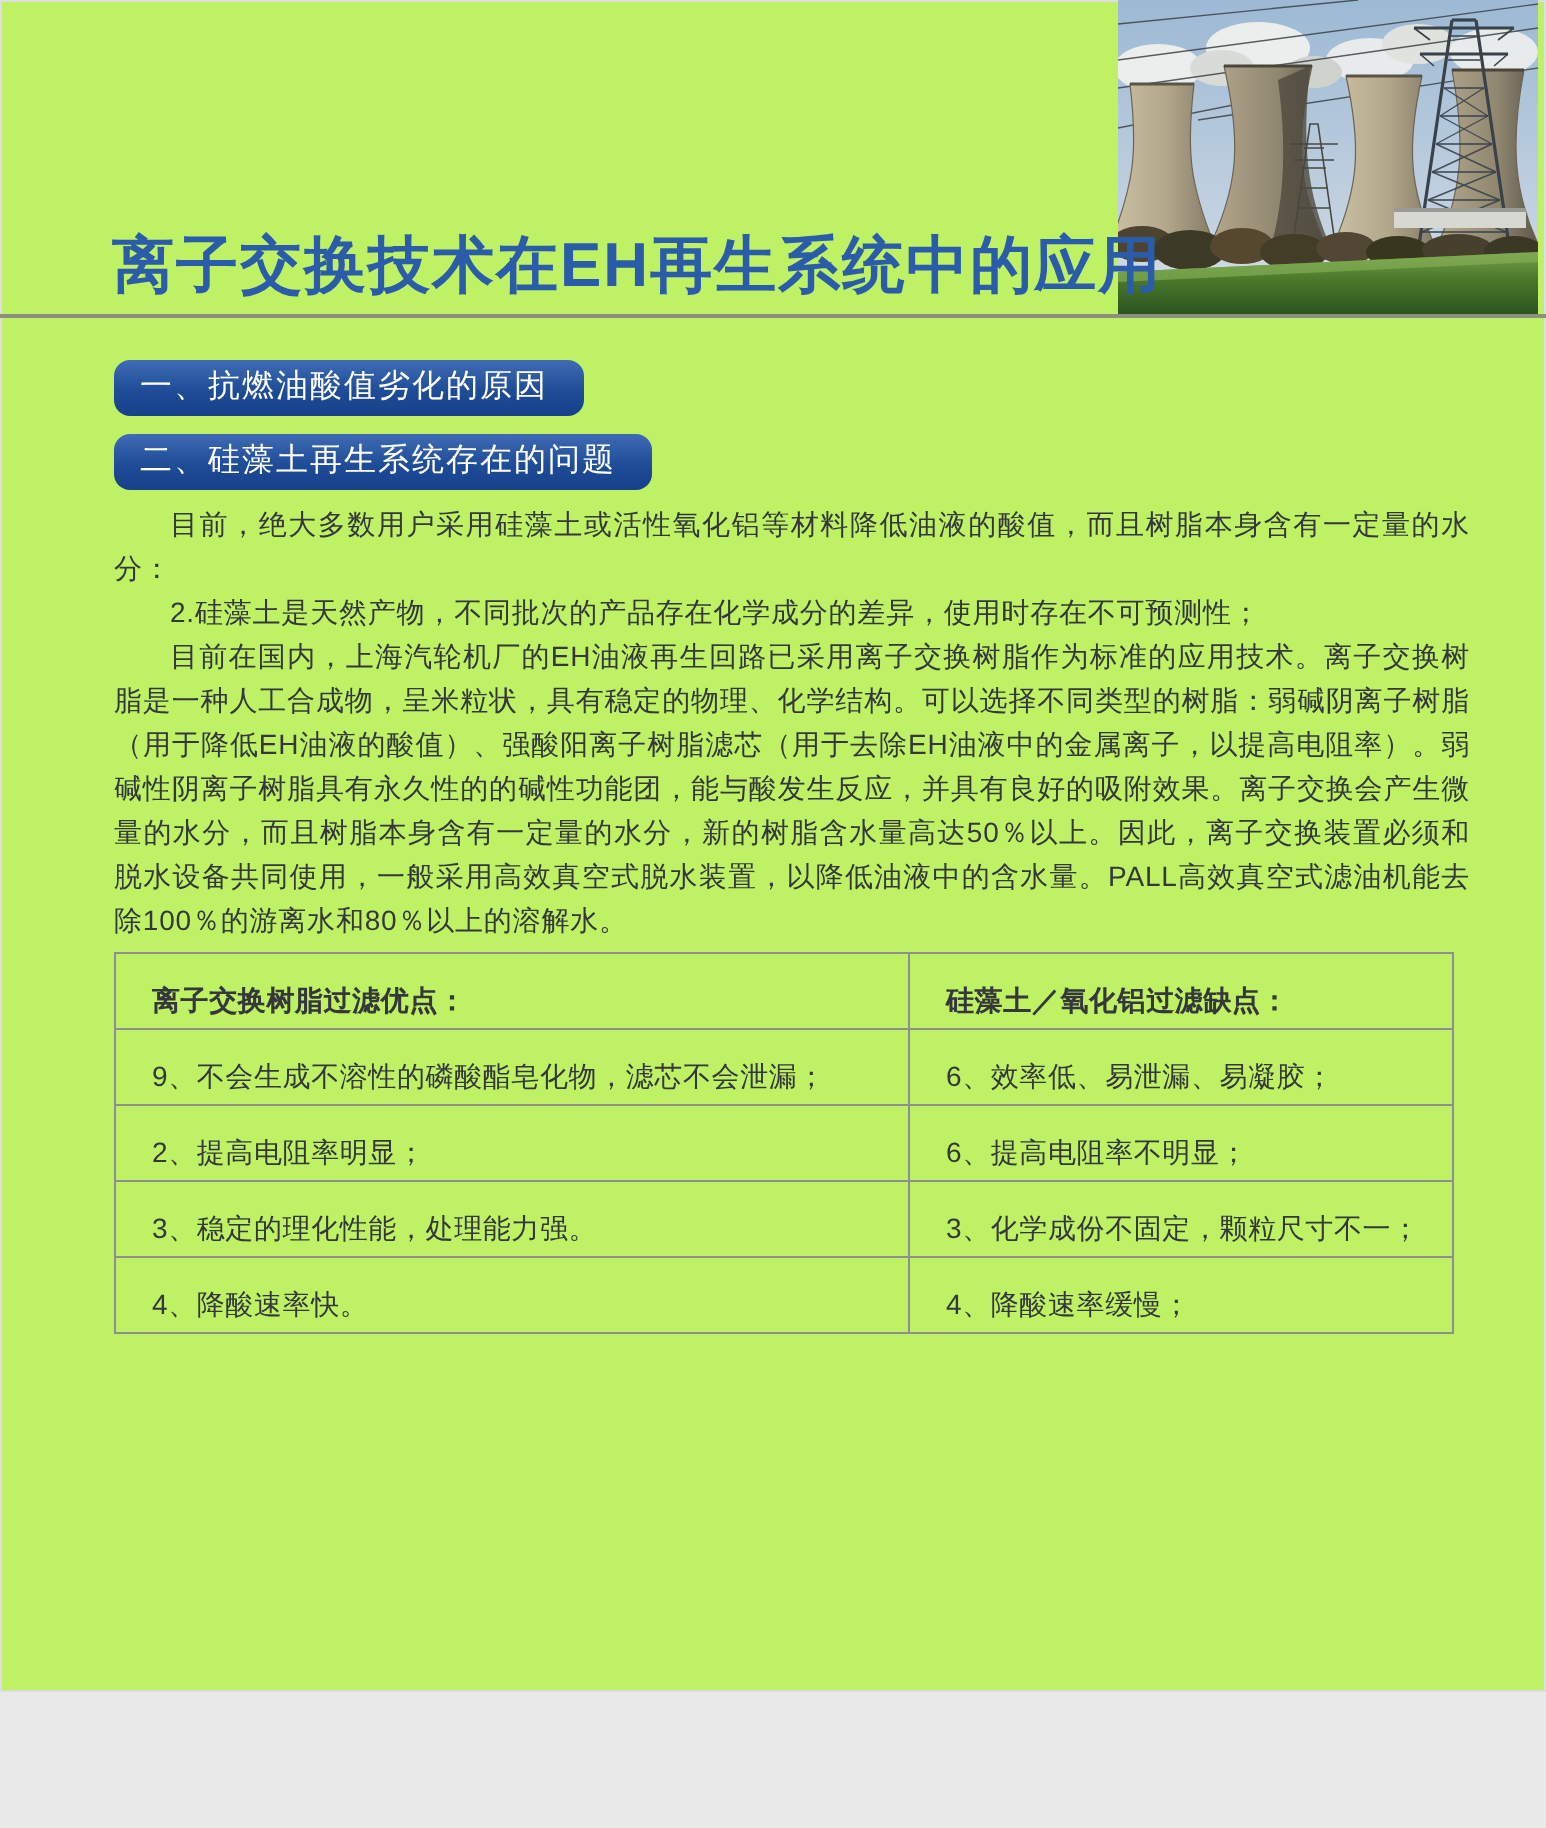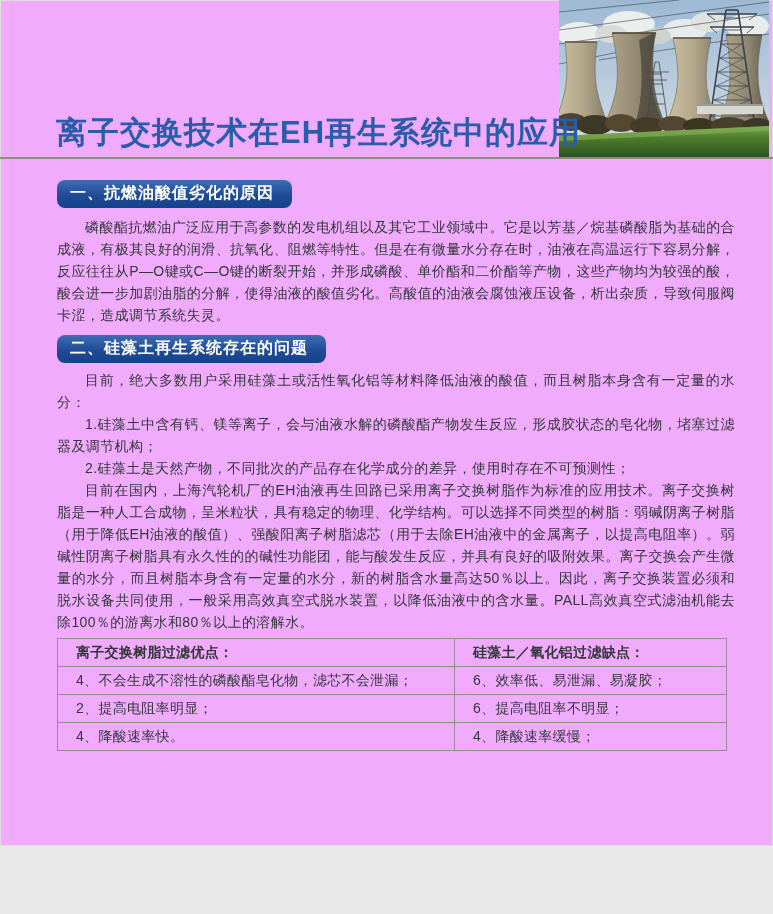--- a/index.html
+++ b/index.html
@@ -1,18 +1,18 @@
 <!DOCTYPE html>
 <html><head>
 <meta charset="utf-8">
 <style>
   html,body{margin:0;padding:0;background:#e9e9e9;}
   .page{
     position:relative;width:773px;height:846px;margin:0 auto;
-    background:#f0abfc;overflow:hidden;
+    background:#bef264;overflow:hidden;
     font-family:"Liberation Sans","DejaVu Sans",sans-serif;
     box-shadow:inset 0 0 0 1px #ddd;
   }
   .photo-wrap{position:absolute;top:0;right:4px;width:210px;height:157px;}
   .photo-wrap svg{display:block;}
   .page-title{
     position:absolute;top:112px;left:56px;
     font-size:31px;font-weight:bold;color:#2a5caa;
     letter-spacing:1px;white-space:nowrap;
   }
@@ -20,39 +20,39 @@
     position:absolute;top:157px;left:0;width:773px;height:2px;
     background:#8d8d80;
   }
   .content{
     position:absolute;top:170px;left:57px;width:678px;
     color:#35373c;
   }
   .banner{
     display:inline-block;
     background:linear-gradient(180deg,#3f6cb4 0%,#1e4c97 55%,#17418a 100%);
-    color:#ffffff;font-weight:bold;font-size:16px;
+    color:#ffffff;font-weight:normal;font-size:16px;
     padding:3px 18px 4px 13px;border-radius:8px;
     letter-spacing:1px;
   }
   .banner-row{margin-top:10px;}
   .banner-row.second{margin-top:9px;}
   .body-p{
     margin:0;text-indent:2em;text-align:justify;
     font-size:14px;line-height:22px;letter-spacing:.4px;
   }
   .sec1-paras{margin-top:8px;}
   .sec2-paras{margin-top:6px;}
   table.cmp{
     margin-top:5px;width:670px;border-collapse:collapse;
     font-size:14px;color:#35373c;letter-spacing:.3px;
   }
   table.cmp th,table.cmp td{
     border:1px solid #8f8f8f;
-    padding:3px 10px 3px 18px;height:21px;
+    padding:13px 10px 3px 18px;height:21px;
     text-align:left;vertical-align:middle;
     font-weight:normal;white-space:nowrap;overflow:hidden;
   }
   table.cmp th{font-weight:bold;}
   table.cmp .col-left{width:368px;}
 </style>
 </head>
 <body>
 
 <div class="page">
@@ -146,49 +146,49 @@
   </div>
 
   <div class="page-title">离子交换技术在EH再生系统中的应用</div>
   <div class="title-rule"></div>
 
   <div class="content">
 
     <div class="banner-row">
       <span class="banner">一、抗燃油酸值劣化的原因</span>
     </div>
-    <div class="sec1-paras">
-      <p class="body-p">磷酸酯抗燃油广泛应用于高参数的发电机组以及其它工业领域中。它是以芳基／烷基磷酸脂为基础的合成液，有极其良好的润滑、抗氧化、阻燃等特性。但是在有微量水分存在时，油液在高温运行下容易分解，反应往往从P—O键或C—O键的断裂开始，并形成磷酸、单价酯和二价酯等产物，这些产物均为较强的酸，酸会进一步加剧油脂的分解，使得油液的酸值劣化。高酸值的油液会腐蚀液压设备，析出杂质，导致伺服阀卡涩，造成调节系统失灵。</p>
-    </div>
 
     <div class="banner-row second">
       <span class="banner">二、硅藻土再生系统存在的问题</span>
     </div>
     <div class="sec2-paras">
       <p class="body-p">目前，绝大多数用户采用硅藻土或活性氧化铝等材料降低油液的酸值，而且树脂本身含有一定量的水分：</p>
-      <p class="body-p">1.硅藻土中含有钙、镁等离子，会与油液水解的磷酸酯产物发生反应，形成胶状态的皂化物，堵塞过滤器及调节机构；</p>
       <p class="body-p">2.硅藻土是天然产物，不同批次的产品存在化学成分的差异，使用时存在不可预测性；</p>
       <p class="body-p">目前在国内，上海汽轮机厂的EH油液再生回路已采用离子交换树脂作为标准的应用技术。离子交换树脂是一种人工合成物，呈米粒状，具有稳定的物理、化学结构。可以选择不同类型的树脂：弱碱阴离子树脂（用于降低EH油液的酸值）、强酸阳离子树脂滤芯（用于去除EH油液中的金属离子，以提高电阻率）。弱碱性阴离子树脂具有永久性的的碱性功能团，能与酸发生反应，并具有良好的吸附效果。离子交换会产生微量的水分，而且树脂本身含有一定量的水分，新的树脂含水量高达50％以上。因此，离子交换装置必须和脱水设备共同使用，一般采用高效真空式脱水装置，以降低油液中的含水量。PALL高效真空式滤油机能去除100％的游离水和80％以上的溶解水。</p>
     </div>
 
     <table class="cmp">
       <thead>
         <tr>
           <th class="col-left">离子交换树脂过滤优点：</th>
           <th>硅藻土／氧化铝过滤缺点：</th>
         </tr>
       </thead>
       <tbody>
         <tr>
-          <td>4、不会生成不溶性的磷酸酯皂化物，滤芯不会泄漏；</td>
+          <td>9、不会生成不溶性的磷酸酯皂化物，滤芯不会泄漏；</td>
           <td>6、效率低、易泄漏、易凝胶；</td>
         </tr>
         <tr>
           <td>2、提高电阻率明显；</td>
           <td>6、提高电阻率不明显；</td>
+        </tr>
+        <tr>
+          <td>3、稳定的理化性能，处理能力强。</td>
+          <td>3、化学成份不固定，颗粒尺寸不一；</td>
         </tr>
         <tr>
           <td>4、降酸速率快。</td>
           <td>4、降酸速率缓慢；</td>
         </tr>
       </tbody>
     </table>
 
   </div>
 </div>

